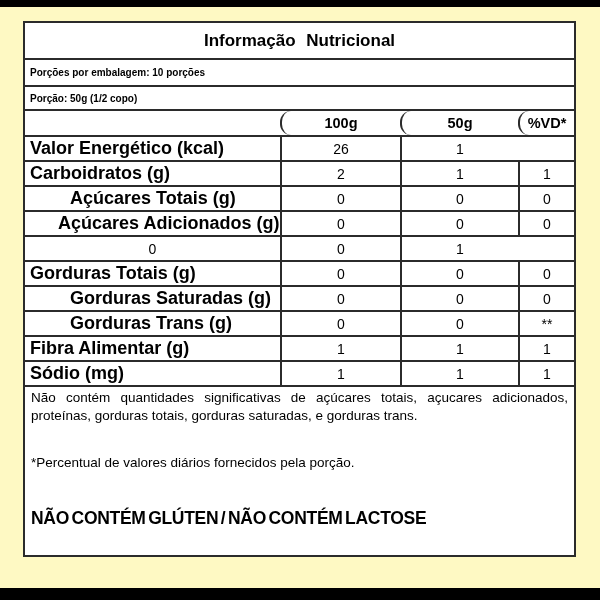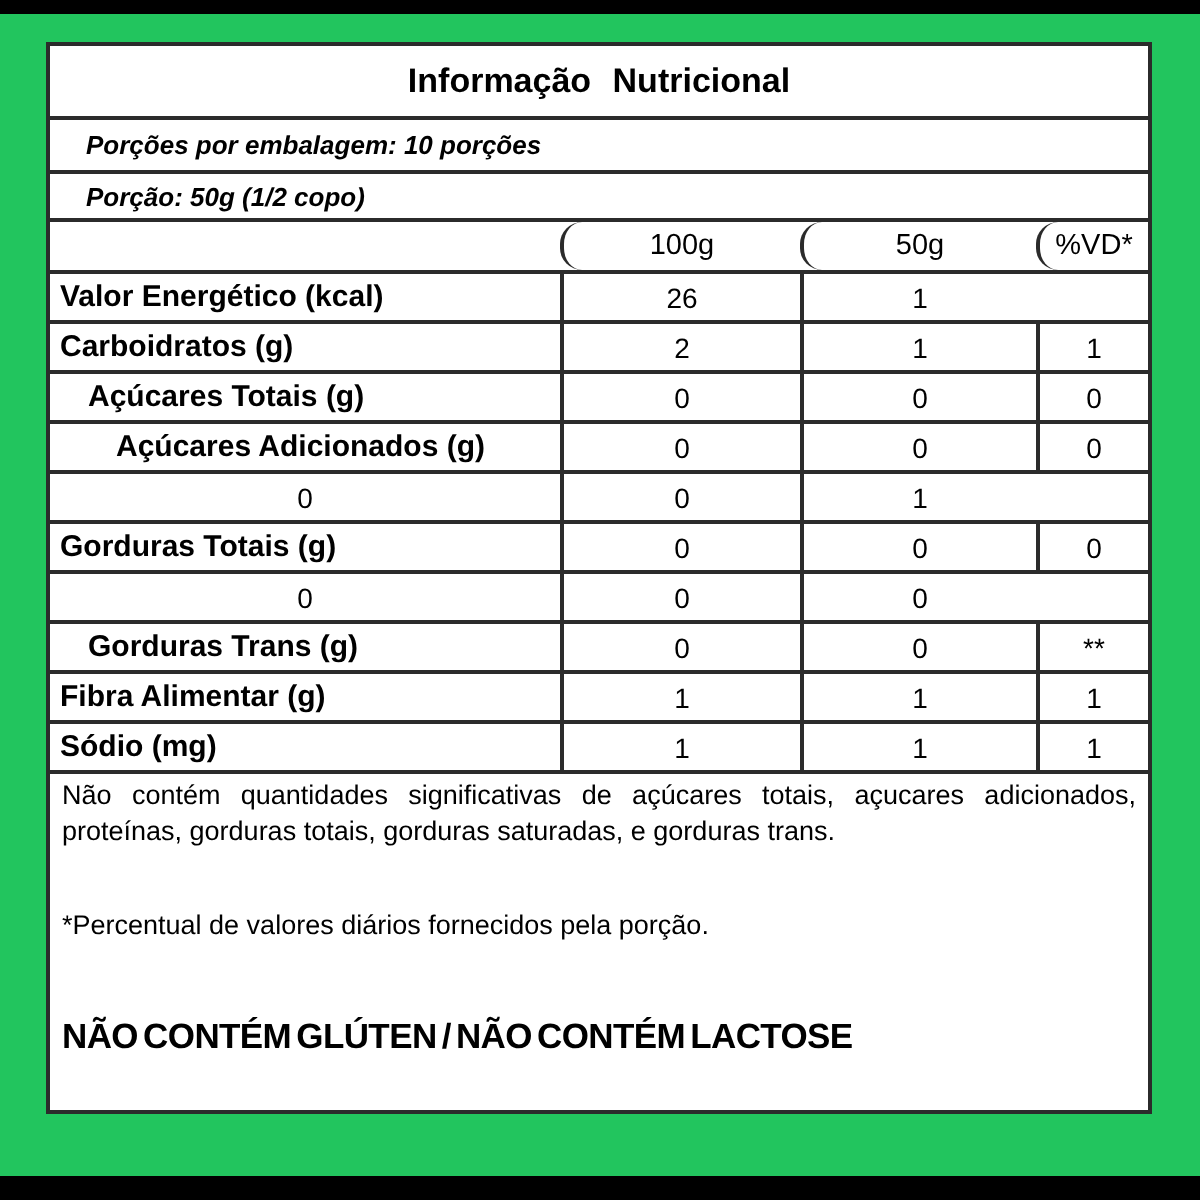--- a/index.html
+++ b/index.html
@@ -6,21 +6,21 @@
     margin: 0;
     padding: 0;
     background: #ffffff;
     font-family: "Liberation Sans", sans-serif;
     color: #000000;
   }
   .canvas {
     position: relative;
     width: 600px;
     height: 600px;
-    background: #22c55e;
+    background: #fef9c3;
     overflow: hidden;
   }
   .bar {
     position: absolute;
     left: 0;
     width: 600px;
     background: #000000;
   }
   .bar-top { top: 0; height: 7px; }
   .bar-bottom { top: 588px; height: 12px; }
@@ -45,24 +45,23 @@
     align-items: center;
     justify-content: center;
     font-size: 17px;
     font-weight: bold;
     word-spacing: 6px;
   }
   .serving-row {
     height: 27px;
     display: flex;
     align-items: center;
-    padding-left: 18px;
-    font-size: 13px;
-    font-weight: bold;
-    font-style: italic;
+    padding-left: 5px;
+    font-size: 10px;
+    font-weight: bold;
   }
   .serving-row.second { height: 24px; }
 
   .grid-row {
     display: grid;
     grid-template-columns: 255px 120px 118px 1fr;
     box-sizing: border-box;
   }
   .grid-row .cell {
     box-sizing: border-box;
@@ -70,37 +69,37 @@
     align-items: center;
     overflow: hidden;
     white-space: nowrap;
   }
   .grid-row .cell + .cell { border-left: 2px solid #2b2b2b; }
 
   .header-row { height: 26px; }
   .header-row .cell {
     justify-content: center;
     font-size: 14.5px;
-    font-weight: normal;
+    font-weight: bold;
     border-radius: 11px;
   }
 
   .data-row { height: 25px; }
   .data-row .cell.label-cell {
     justify-content: flex-start;
     padding-left: 5px;
-    font-size: 15px;
+    font-size: 18px;
     font-weight: bold;
   }
   .data-row .cell.value-cell {
     justify-content: center;
     font-size: 14px;
     font-weight: normal;
   }
-  .indent-1 { padding-left: 19px !important; }
+  .indent-1 { padding-left: 19px !important; margin-left: 26px; }
   .indent-2 { padding-left: 33px !important; }
 
   .footer-cell {
     flex: 1;
     padding: 2px 6px 6px 6px;
     display: flex;
     flex-direction: column;
   }
   .footer-note {
     font-size: 13.5px;
@@ -172,20 +171,21 @@
           <div class="cell value-cell">0</div>
           <div class="cell value-cell">1</div>
         </div>
         <div class="grid-row data-row row-line">
           <div class="cell label-cell">Gorduras Totais (g)</div>
           <div class="cell value-cell">0</div>
           <div class="cell value-cell">0</div>
           <div class="cell value-cell">0</div>
         </div>
         <div class="grid-row data-row row-line">
+          <div class="cell label-cell indent-1">Gorduras Saturadas (g)</div>
           <div class="cell value-cell">0</div>
           <div class="cell value-cell">0</div>
           <div class="cell value-cell">0</div>
         </div>
         <div class="grid-row data-row row-line">
           <div class="cell label-cell indent-1">Gorduras Trans (g)</div>
           <div class="cell value-cell">0</div>
           <div class="cell value-cell">0</div>
           <div class="cell value-cell">**</div>
         </div>

